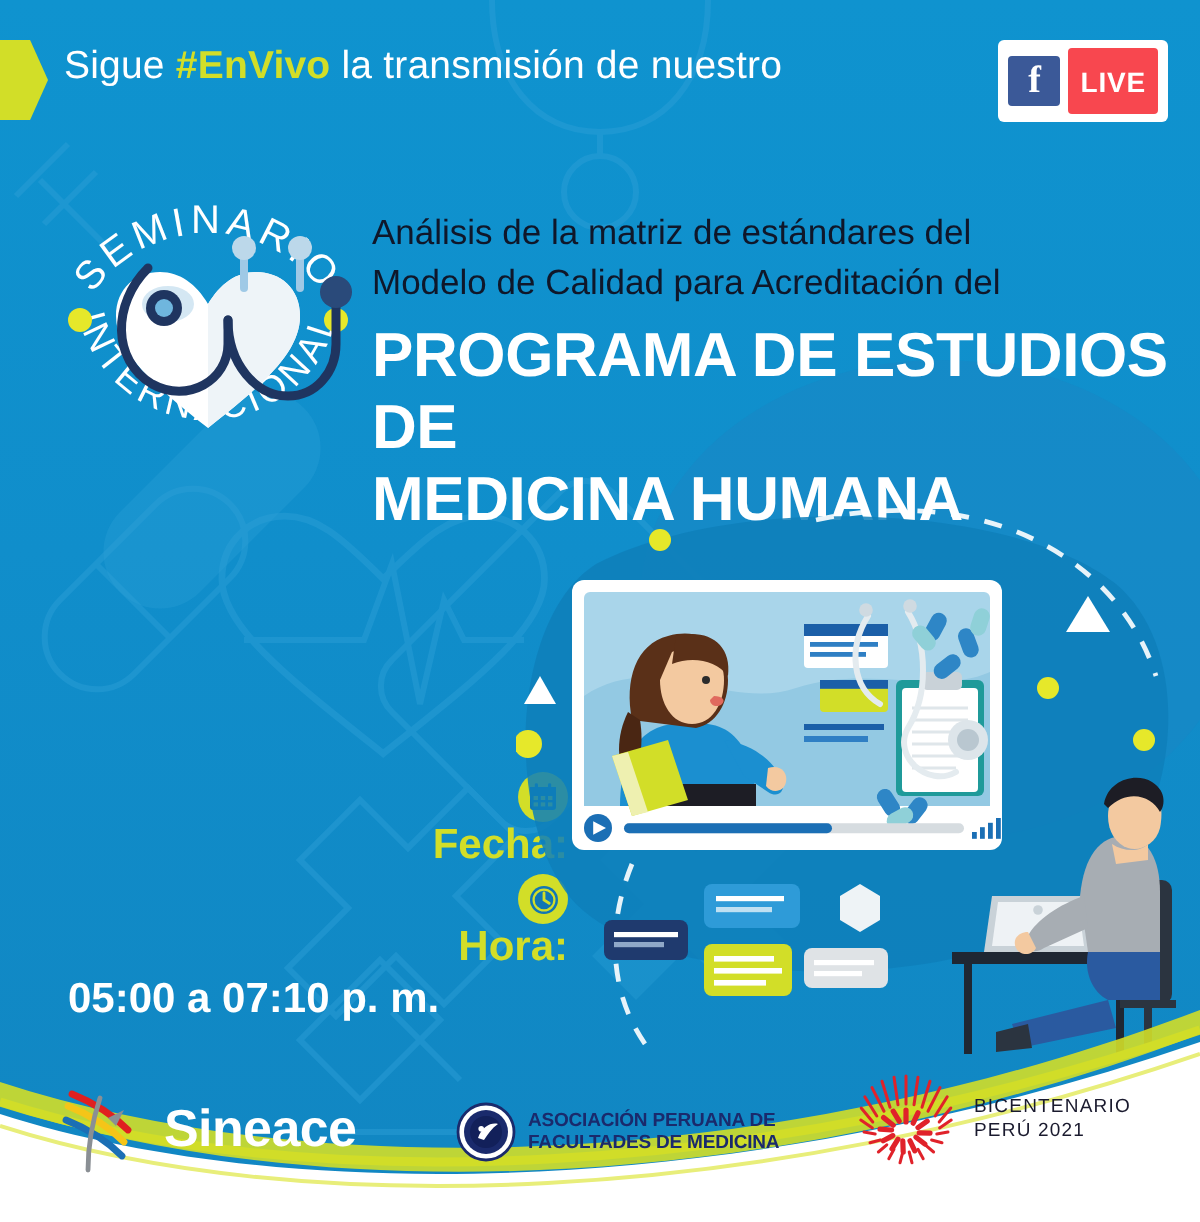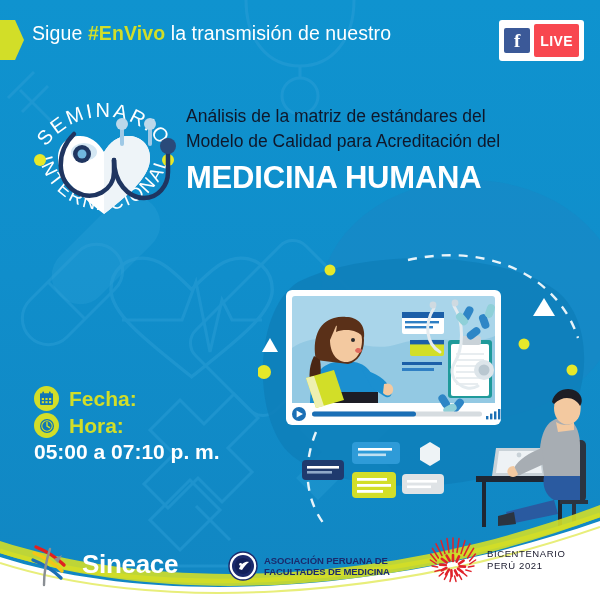--- a/index.html
+++ b/index.html
@@ -53,21 +53,21 @@
     color:#0f172a;font-size:17.5px;line-height:25px;
   }
   .maintitle{
     position:absolute;left:186px;top:160px;width:400px;
     color:#ffffff;font-weight:bold;font-size:31px;line-height:36px;
     letter-spacing:-.2px;
   }
 
   
   .info{position:absolute;left:34px;top:386px;width:250px;}
-  .info-row{display:flex;align-items:flex-end;gap:10px;margin-bottom:2px;}
+  .info-row{display:flex;align-items:flex-end;margin-bottom:2px;flex-direction:column;}
   .ic{
     width:25px;height:25px;border-radius:50%;background:#d2de28;
     display:flex;align-items:center;justify-content:center;flex:0 0 auto;
   }
   .info-label{color:#d2de28;font-size:21px;font-weight:bold;}
   .info-value{color:#ffffff;font-size:21px;font-weight:bold;margin:2px 0 22px 0;}
 
   
   .illus{position:absolute;left:258px;top:252px;width:342px;height:275px;}
   .illus svg{position:absolute;inset:0;}
@@ -166,20 +166,21 @@
       <circle cx="132" cy="50" r="6" fill="#bcd8ea"></circle>
       <circle cx="150" cy="72" r="8" fill="#2a4a7a"></circle>
     </svg>
   </div>
 
   <div class="subtitle">
     <div>Análisis de la matriz de estándares del</div>
     <div>Modelo de Calidad para Acreditación del</div>
   </div>
   <div class="maintitle">
+    <div>PROGRAMA DE ESTUDIOS DE</div>
     <div>MEDICINA HUMANA</div>
   </div>
 
   <div class="info">
     <div class="info-row">
       <span class="ic">
         <svg width="15" height="15" viewBox="0 0 15 15">
             <rect x="1" y="2.5" width="13" height="11.5" rx="1.5" fill="#1176b4"></rect>
             <rect x="1" y="2.5" width="13" height="3.2" fill="#1176b4"></rect>
             <rect x="2.8" y="7" width="2.2" height="2" fill="#d2de28"></rect>

